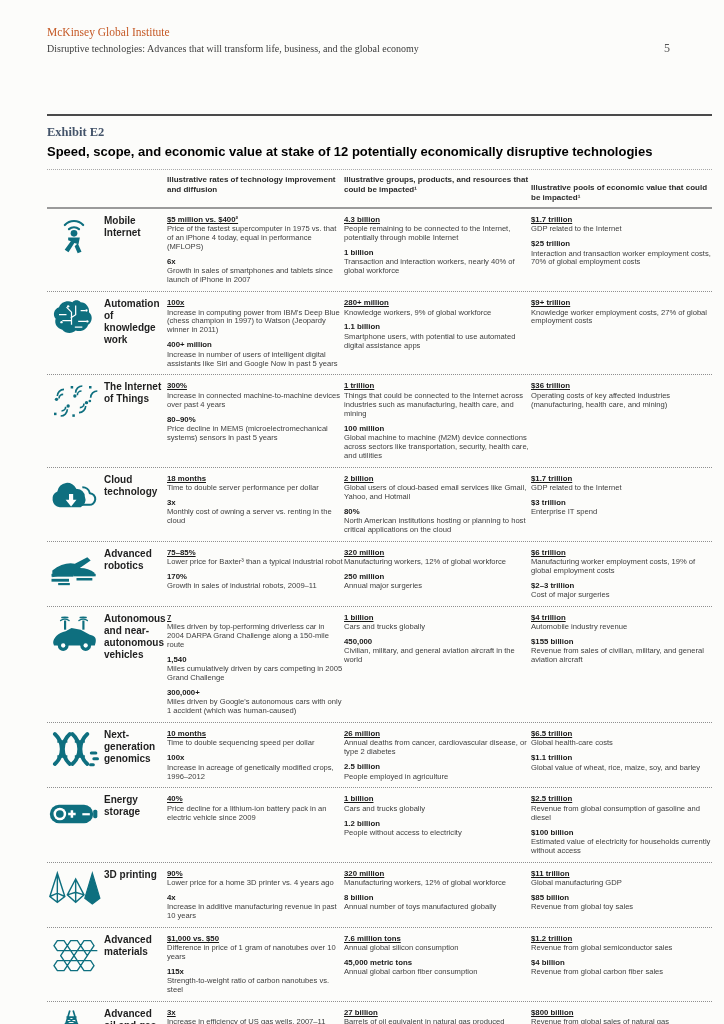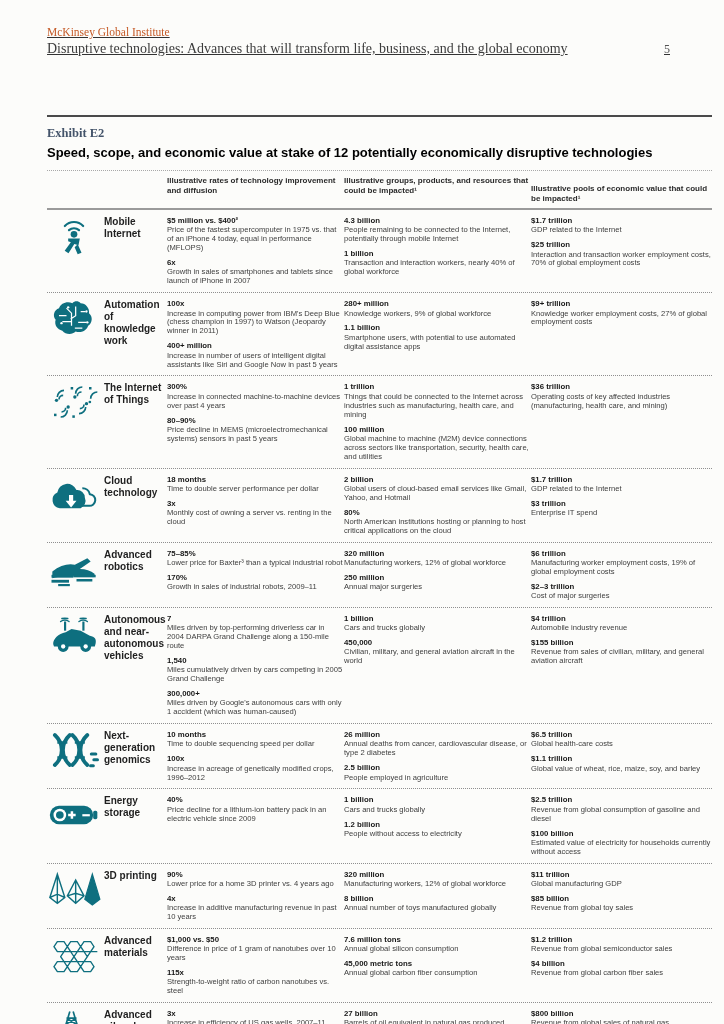--- a/index.html
+++ b/index.html
@@ -3,43 +3,43 @@
 <meta charset="utf-8">
 <style>
   html,body{margin:0;padding:0;}
   body{
     width:724px;height:1024px;overflow:hidden;
     background:#fcfcfa;color:#333;
     font-family:"Liberation Sans", sans-serif;
     position:relative;
   }
   
-  .page-header{padding:26px 50px 0 47px;font-family:"Liberation Serif", serif;text-decoration:underline;}
+  .page-header{padding:26px 50px 0 47px;font-family:"Liberation Serif", serif;}
   .brand{color:#c55a27;font-size:11.5px;margin-bottom:3px;}
   .doc-line{display:flex;justify-content:space-between;align-items:baseline;}
-  .doc-title{color:#3c3c3c;font-size:14px;}
+  .doc-title{color:#3c3c3c;font-size:10px;}
   .page-num{color:#555;font-size:12px;margin-right:4px;}
   
   .exhibit{margin:58px 12px 0 47px;}
   .exhibit-rule{border-top:2px solid #4a4a4a;margin-bottom:6px;}
   .exhibit-label{font-family:"Liberation Serif", serif;font-weight:bold;color:#44546a;font-size:12.5px;margin-top:9px;}
   .exhibit-title{font-weight:bold;color:#000000;font-size:13px;margin-top:4px;}
   
   .grid{display:grid;grid-template-columns:56px 62px 176px 186px 1fr;column-gap:1px;}
   .t-head{margin-top:10px;border-top:1px dotted #a8a8a8;border-bottom:2px solid #9a9a9a;
           padding:5px 0 5px;font-size:8px;font-weight:bold;color:#2b2b2b;line-height:1.2;}
   .t-head .h1{grid-column:3;}
   .t-head .h2{grid-column:4;}
   .t-head .h3{grid-column:5;margin-top:8px;}
   .t-row{border-bottom:1px dotted #8f8f8f;padding:6px 0 6px;font-size:7.6px;line-height:1.18;}
   .t-row:last-child{border-bottom:1px solid #8a8a8a;}
   .c-icon svg{width:54px;height:40px;display:block;}
   .c-name{font-size:10px;font-weight:bold;color:#1f1f1f;line-height:1.2;}
   .stat{font-size:7.8px;font-weight:bold;color:#171717;margin-top:5px;}
-  .stat:first-child{margin-top:0;}
+  .stat:first-child{margin-top:0;text-decoration:underline;}
   .desc{color:#3d3d3d;margin-top:1px;}
 </style>
 </head>
 <body>
 
 <div class="page-header">
   <div class="brand">McKinsey Global Institute</div>
   <div class="doc-line">
     <div class="doc-title">Disruptive technologies: Advances that will transform life, business, and the global economy</div>
     <div class="page-num">5</div>

